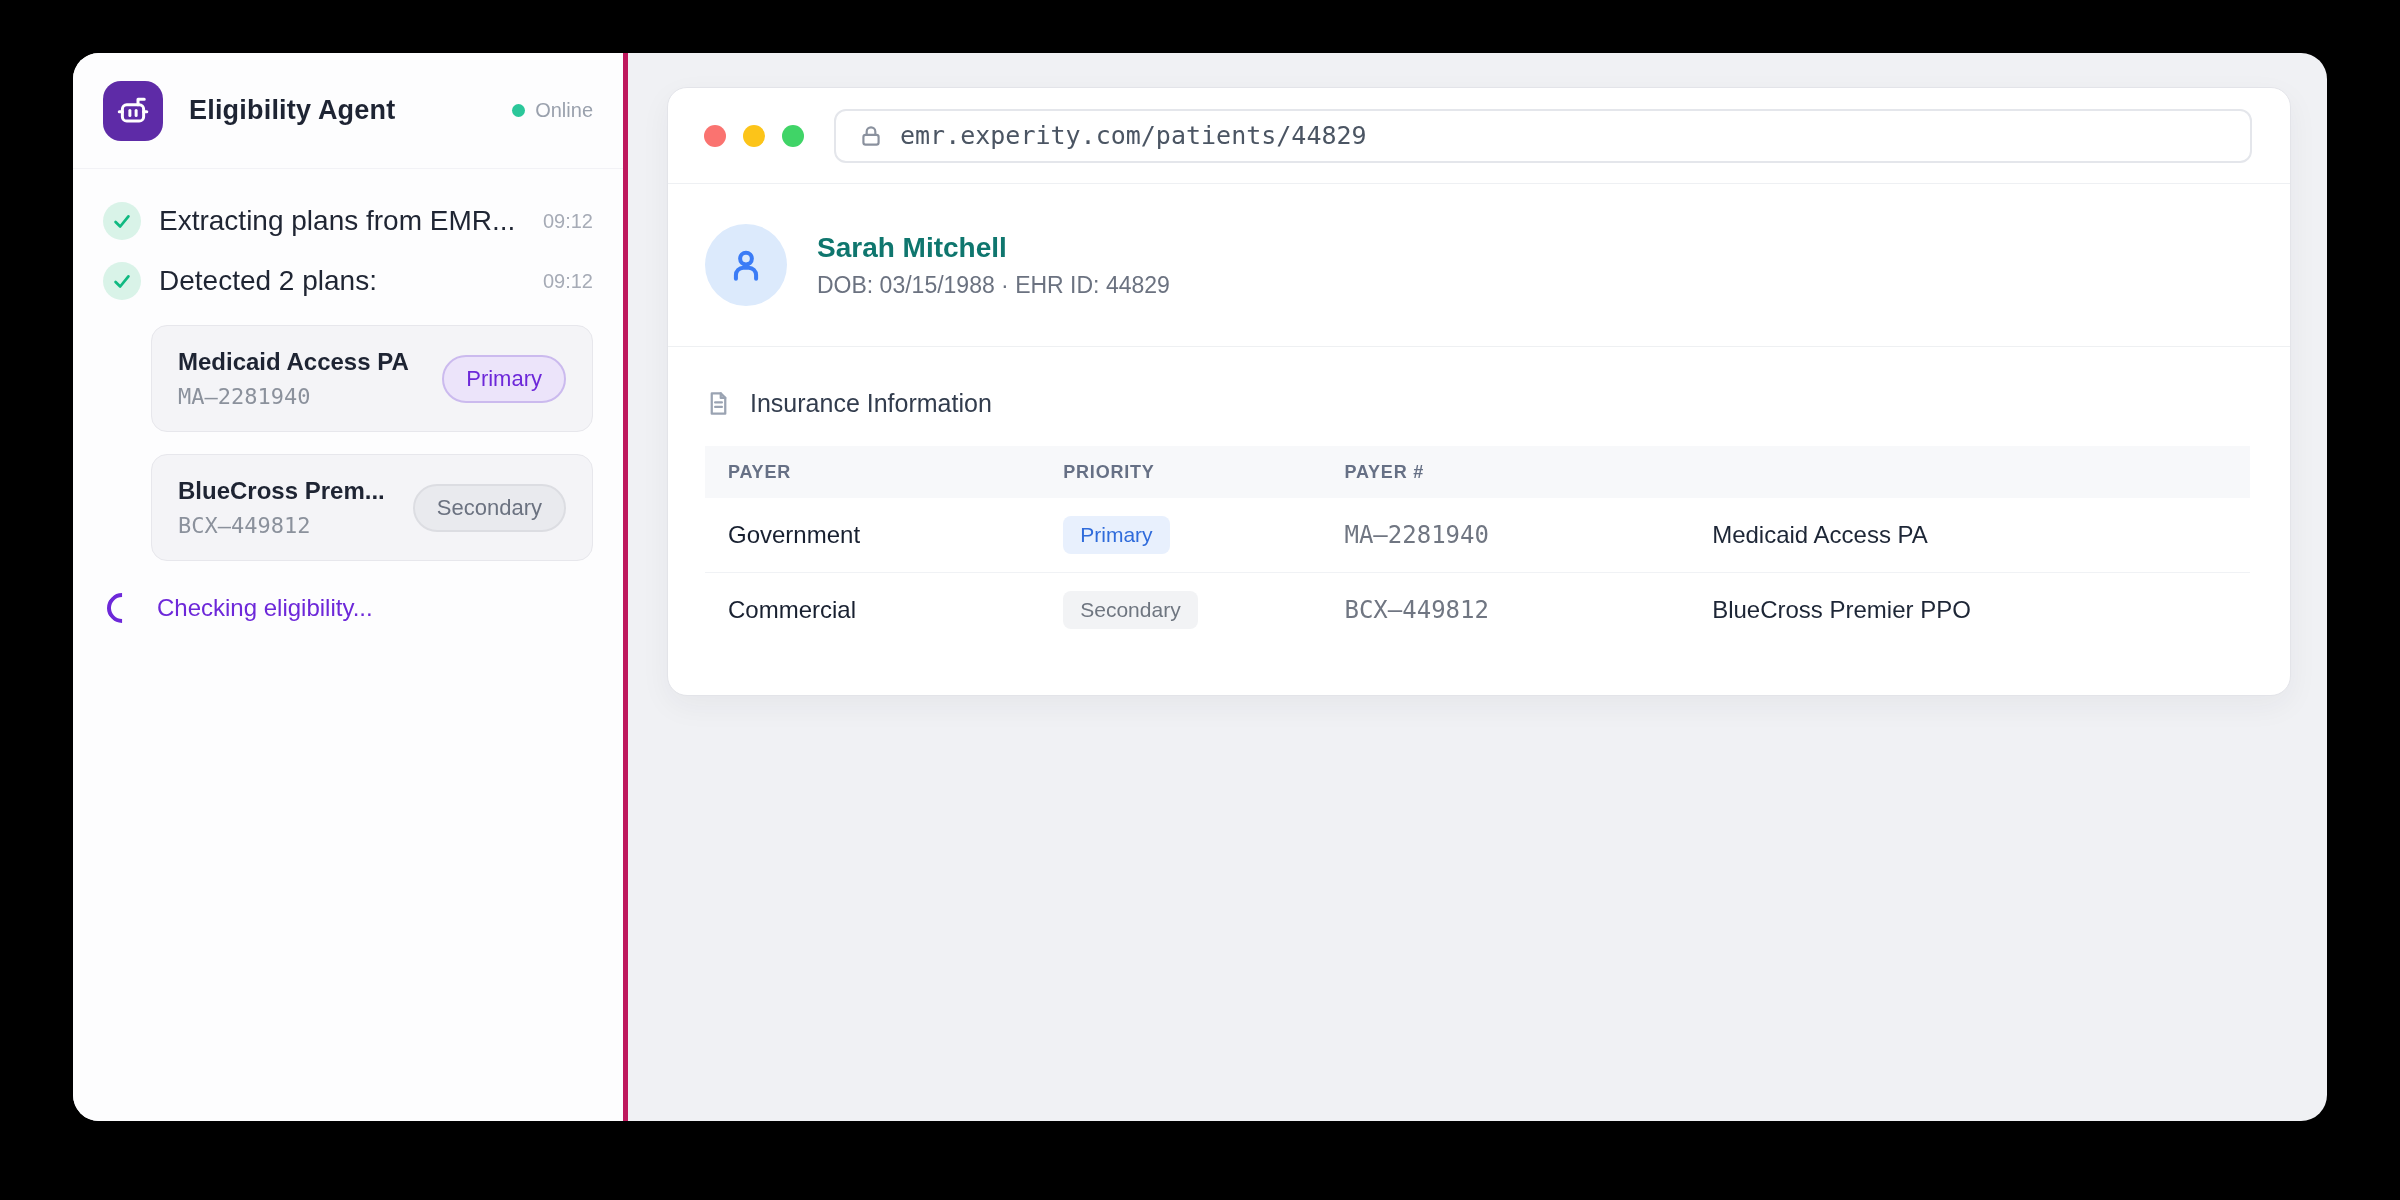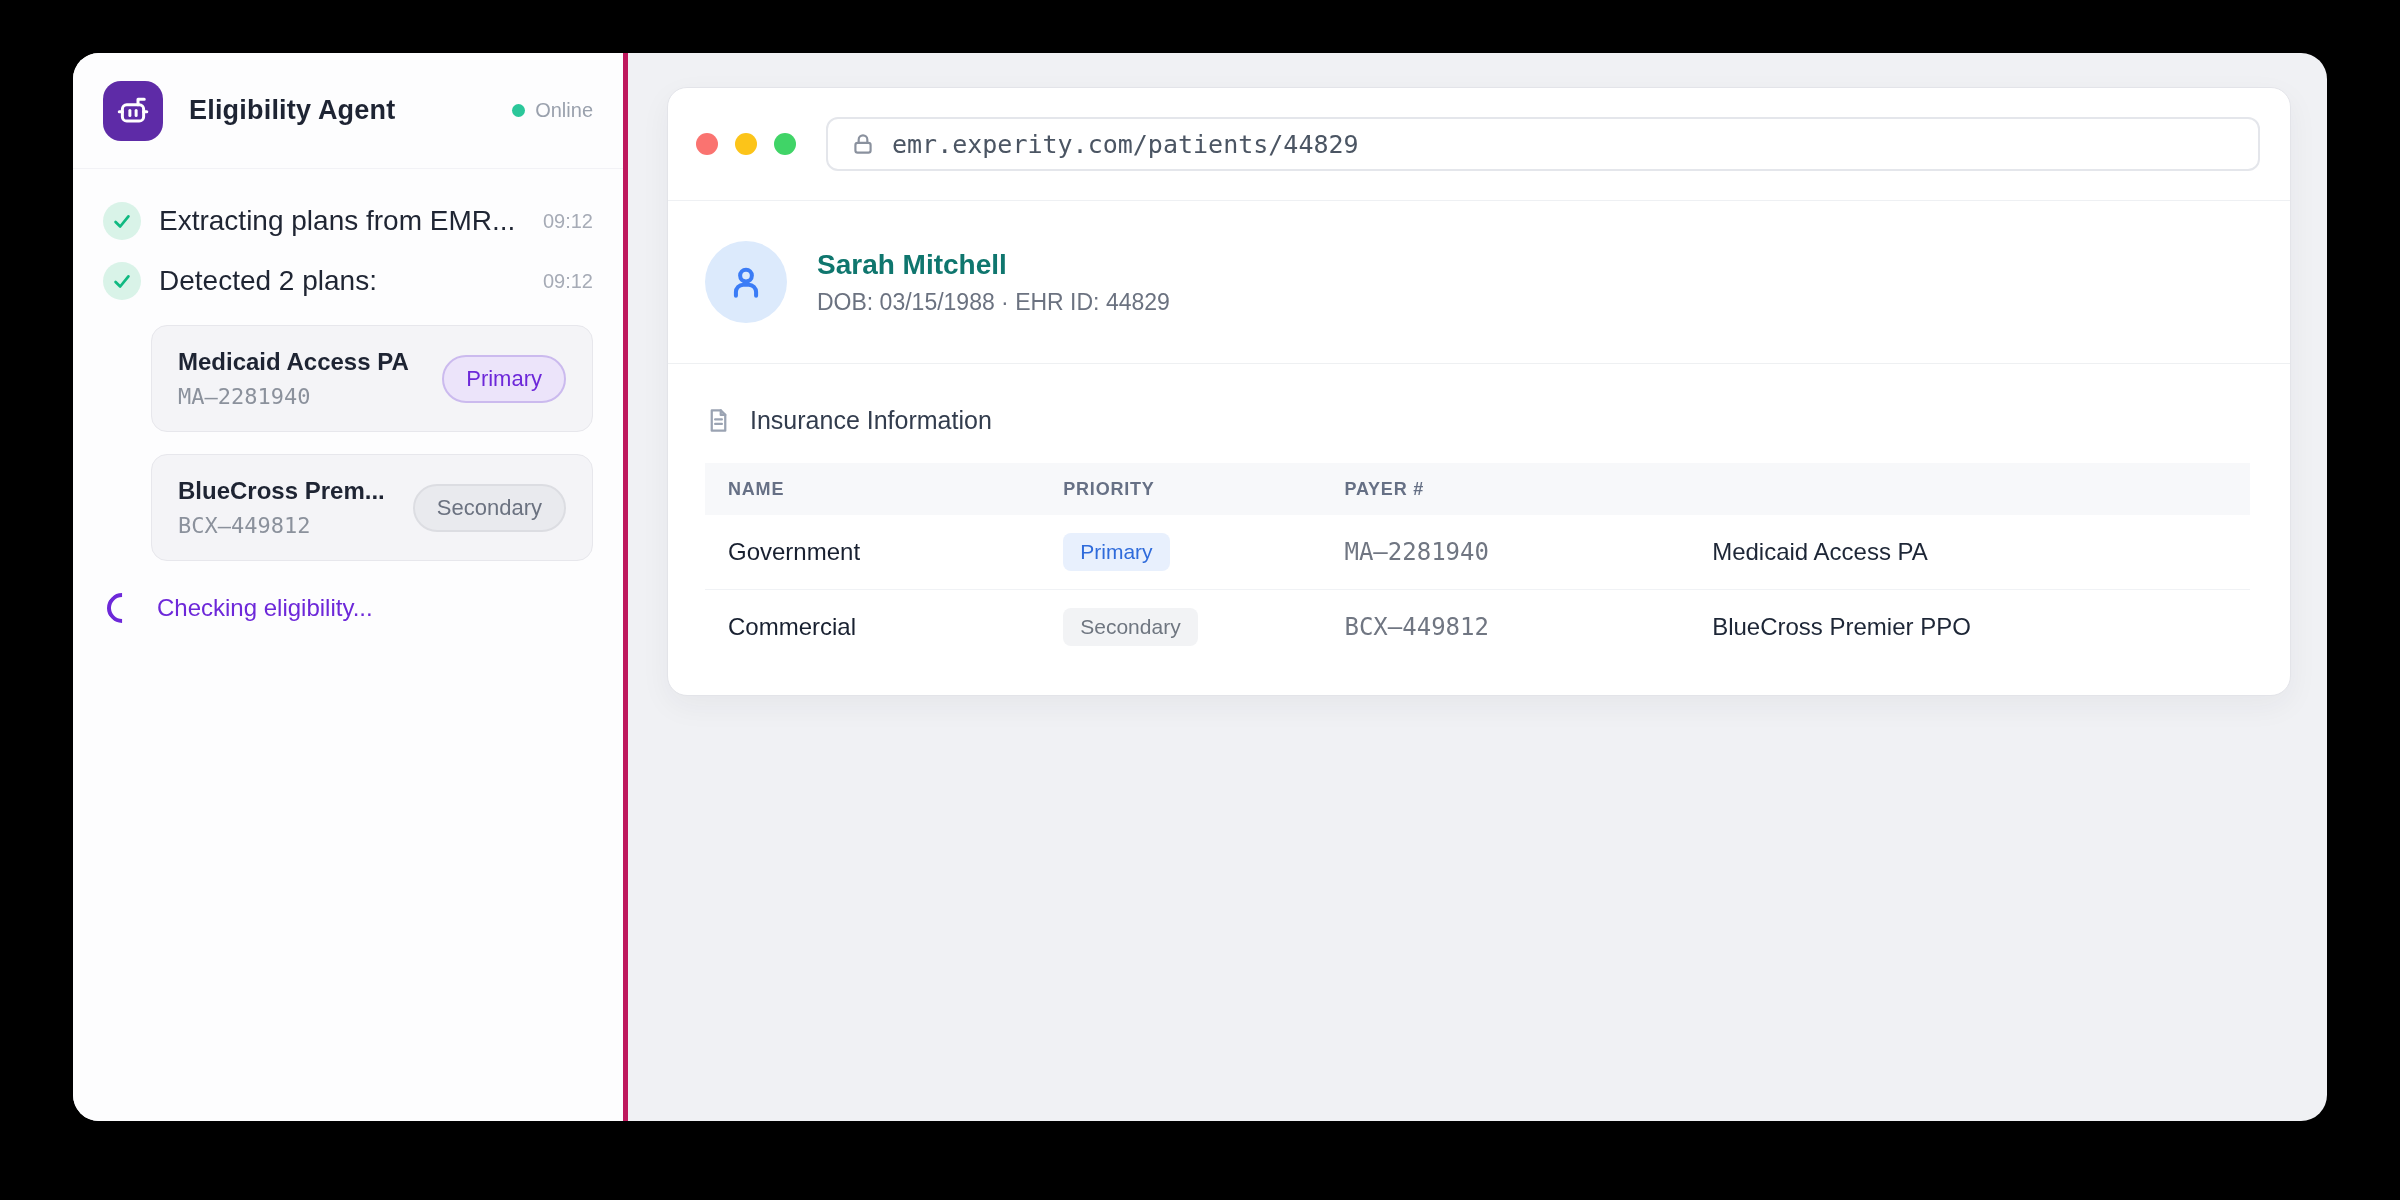--- a/index.html
+++ b/index.html
@@ -62,21 +62,21 @@
   @keyframes spin{ from{transform:rotate(45deg);} to{transform:rotate(405deg);} }
   .activity-text{ font-size:24px; color:#6d28d9; font-weight:500; }
 
   
   .main{ flex:1; padding:34px 36px 0 39px; }
   .browser-card{
     background:#fff; border:1px solid #e3e4e9; border-radius:20px; height:609px;
     box-shadow:0 10px 30px rgba(30,35,50,.05); overflow:hidden;
   }
   .chrome{
-    height:113px; display:flex; align-items:center; padding:0 28px;
+    height:96px; display:flex; align-items:center; padding:0 36px;
     border-bottom:1px solid #eef0f3;
   }
   .traffic{ display:flex; gap:17px; margin-right:30px; }
   .light{ width:22px; height:22px; border-radius:50%; border:none; padding:0; cursor:pointer; }
   .light-red{ background:#fa7370; }
   .light-yellow{ background:#fcc419; }
   .light-green{ background:#40d467; }
   .url-bar{
     flex:1; height:54px; background:#fff; border:2px solid #e4e6eb; border-radius:12px;
     display:flex; align-items:center; gap:16px; padding:0 22px; margin-right:2px;
@@ -223,21 +223,21 @@
             <path d="M6 3 h8 l4 4 v14 H6 z"></path>
             <path d="M14 3 v4 h4"></path>
             <line x1="9" y1="11" x2="15" y2="11"></line>
             <line x1="9" y1="15" x2="15" y2="15"></line>
           </svg>
           <span class="section-title">Insurance Information</span>
         </div>
 
         <div class="table">
           <div class="thead">
-            <div class="th">NAME</div>
+            <div class="th">PAYER</div>
             <div class="th">PRIORITY</div>
             <div class="th">PAYER #</div>
           </div>
 
           <div class="trow">
             <div class="td">Government</div>
             <div class="td">
               <span class="tag tag-primary">Primary</span>
             </div>
             <div class="td td-mono">MA–2281940</div>

